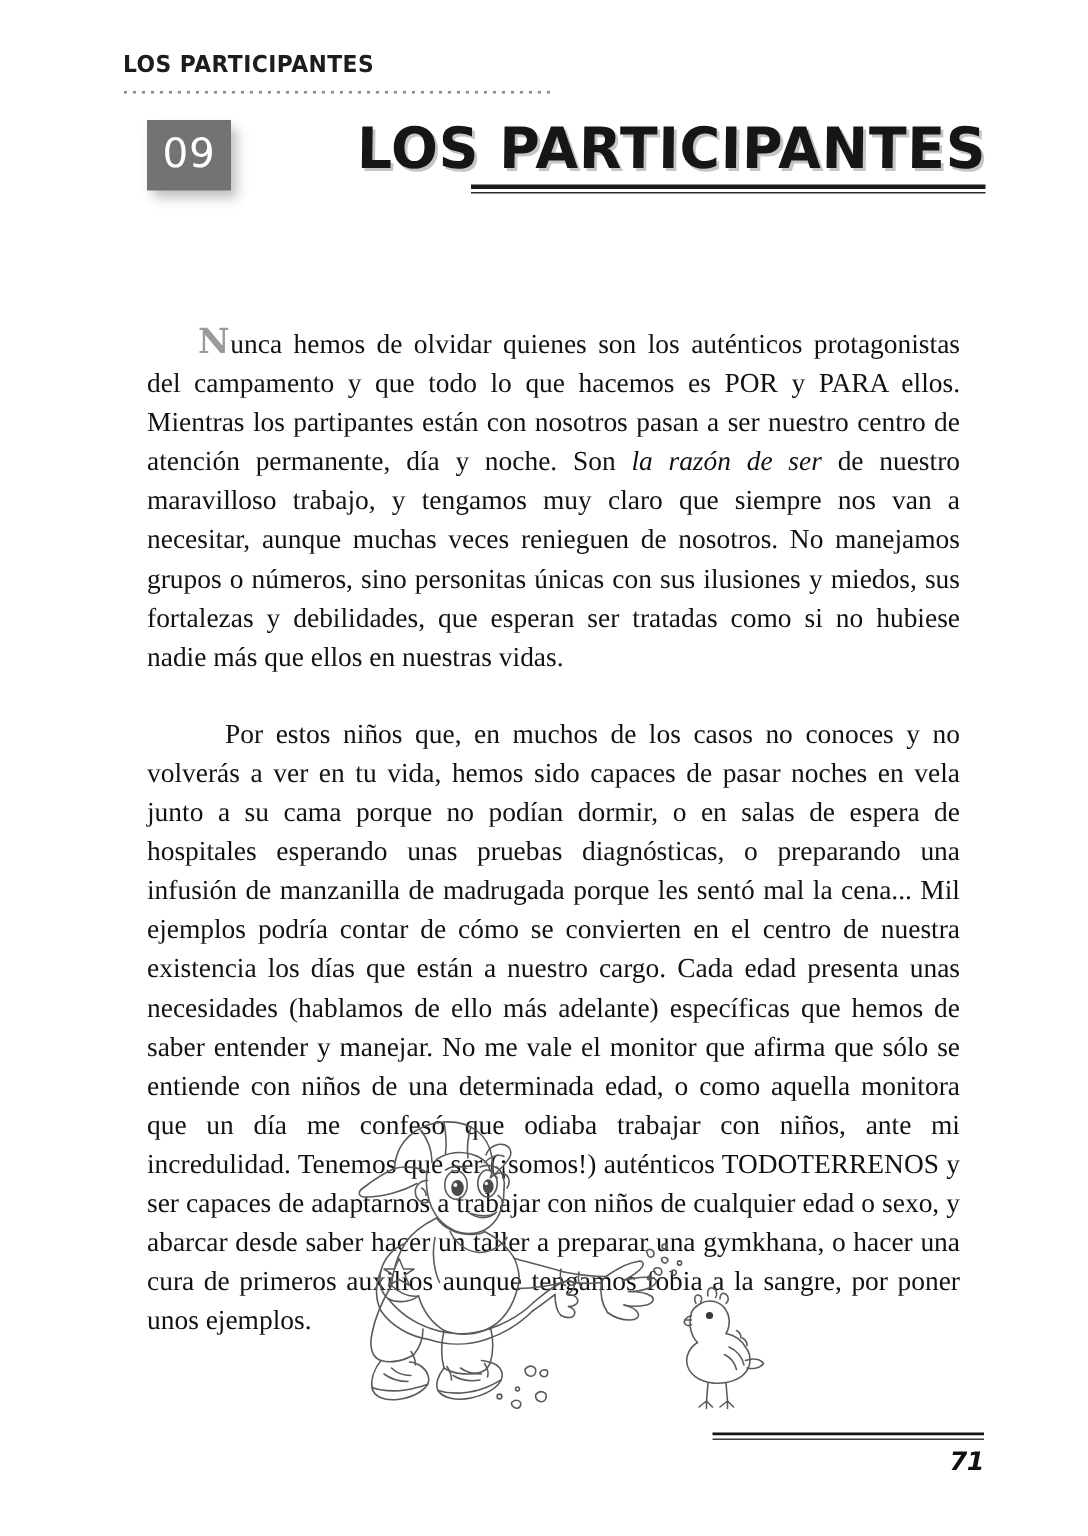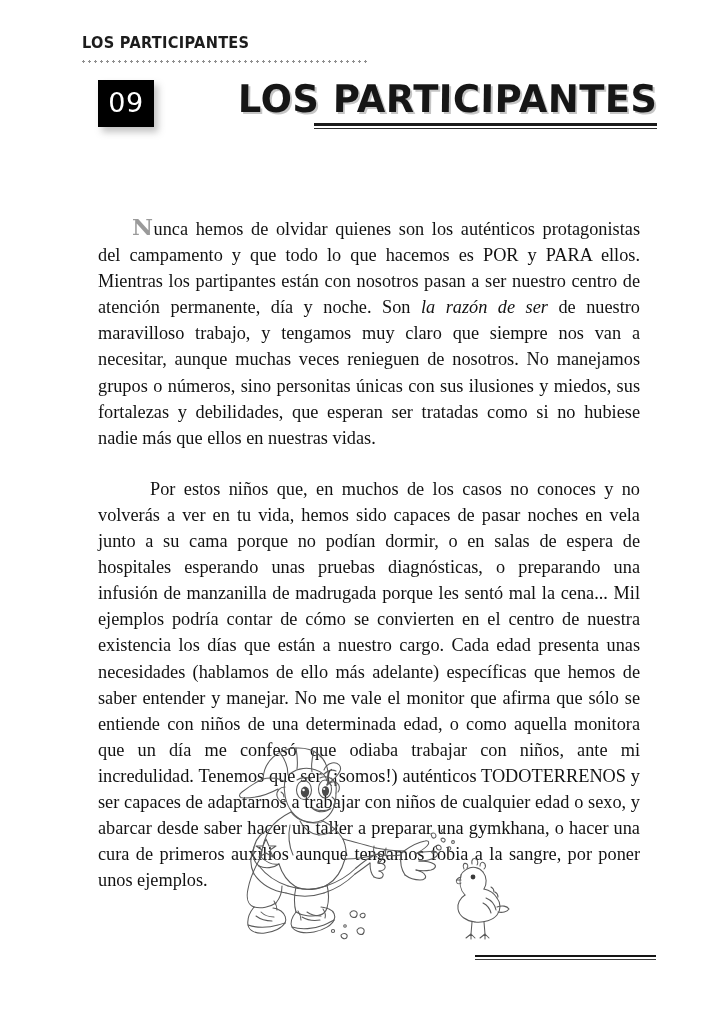--- a/index.html
+++ b/index.html
@@ -46,21 +46,21 @@
     background-repeat: repeat-x;
   }
 
   
   .chapter-badge {
     position: absolute;
     left: 98px;
     top: 80px;
     width: 56px;
     height: 47px;
-    background: #000000;
+    background: #737373;
     box-shadow: 4px 5px 7px rgba(120,120,120,0.45);
   }
   .chapter-badge-number {
     position: absolute;
     left: 0;
     top: 0;
     width: 56px;
     height: 47px;
     display: flex;
     align-items: center;
@@ -408,15 +408,16 @@
         <path d="M257 199 L252 203 M257 199 L257 204 M257 199 L261 203"></path>
       </g>
 
     </svg>
   </div>
 
   <div class="footer">
     <div class="footer-rule-thick"></div>
     <div class="footer-rule-gap"></div>
     <div class="footer-rule-thin"></div>
+    <div class="page-number">71</div>
   </div>
 
 </div>
 
 </body></html>

